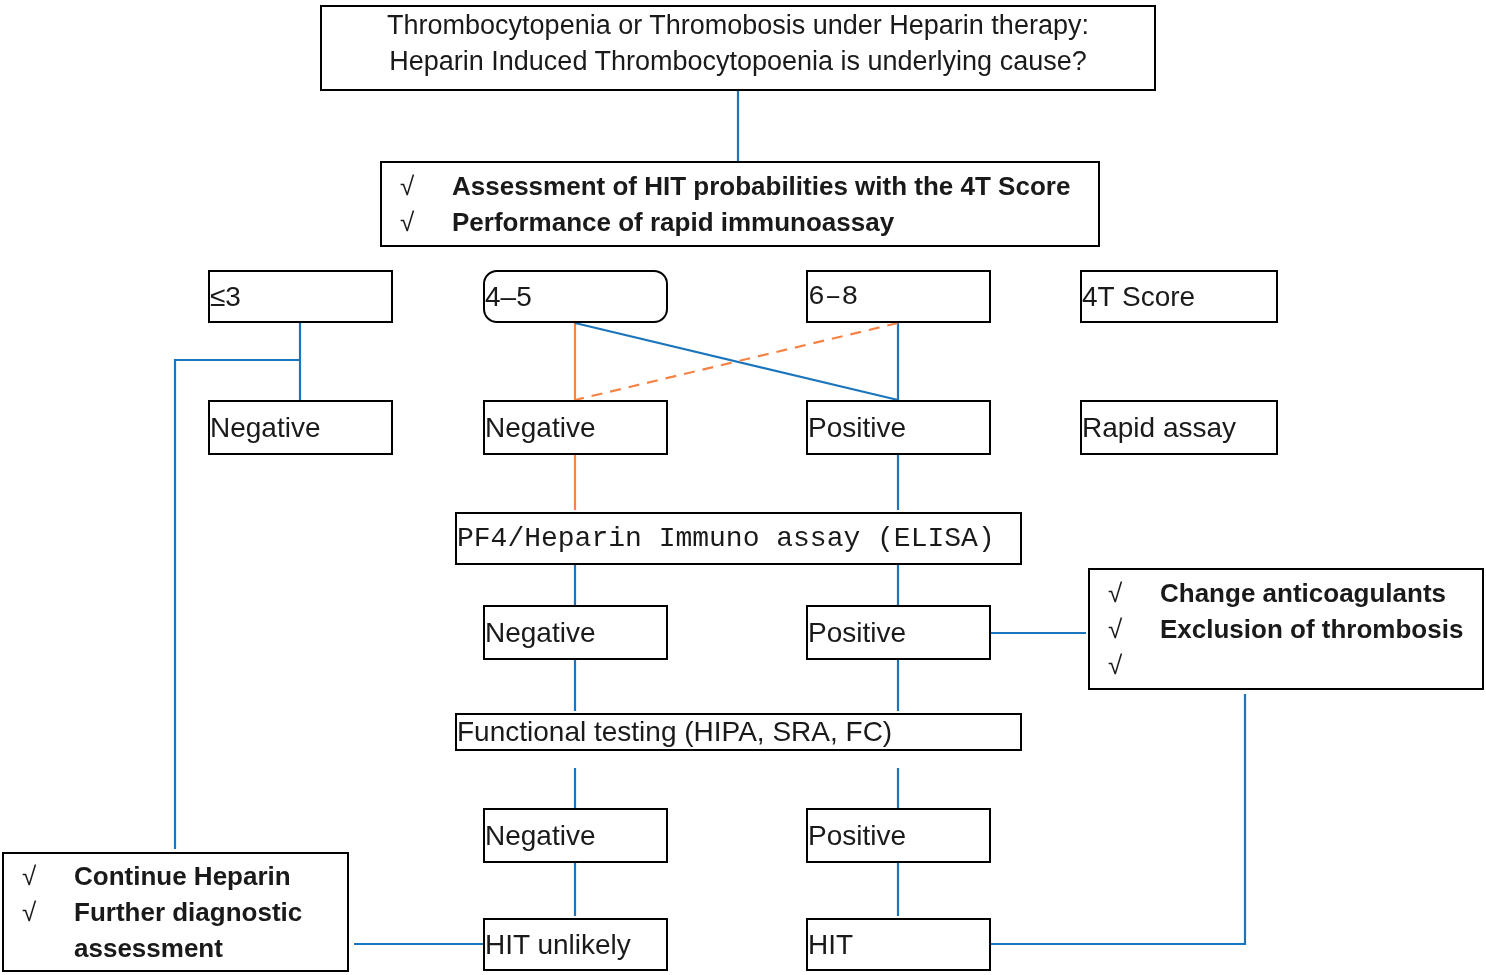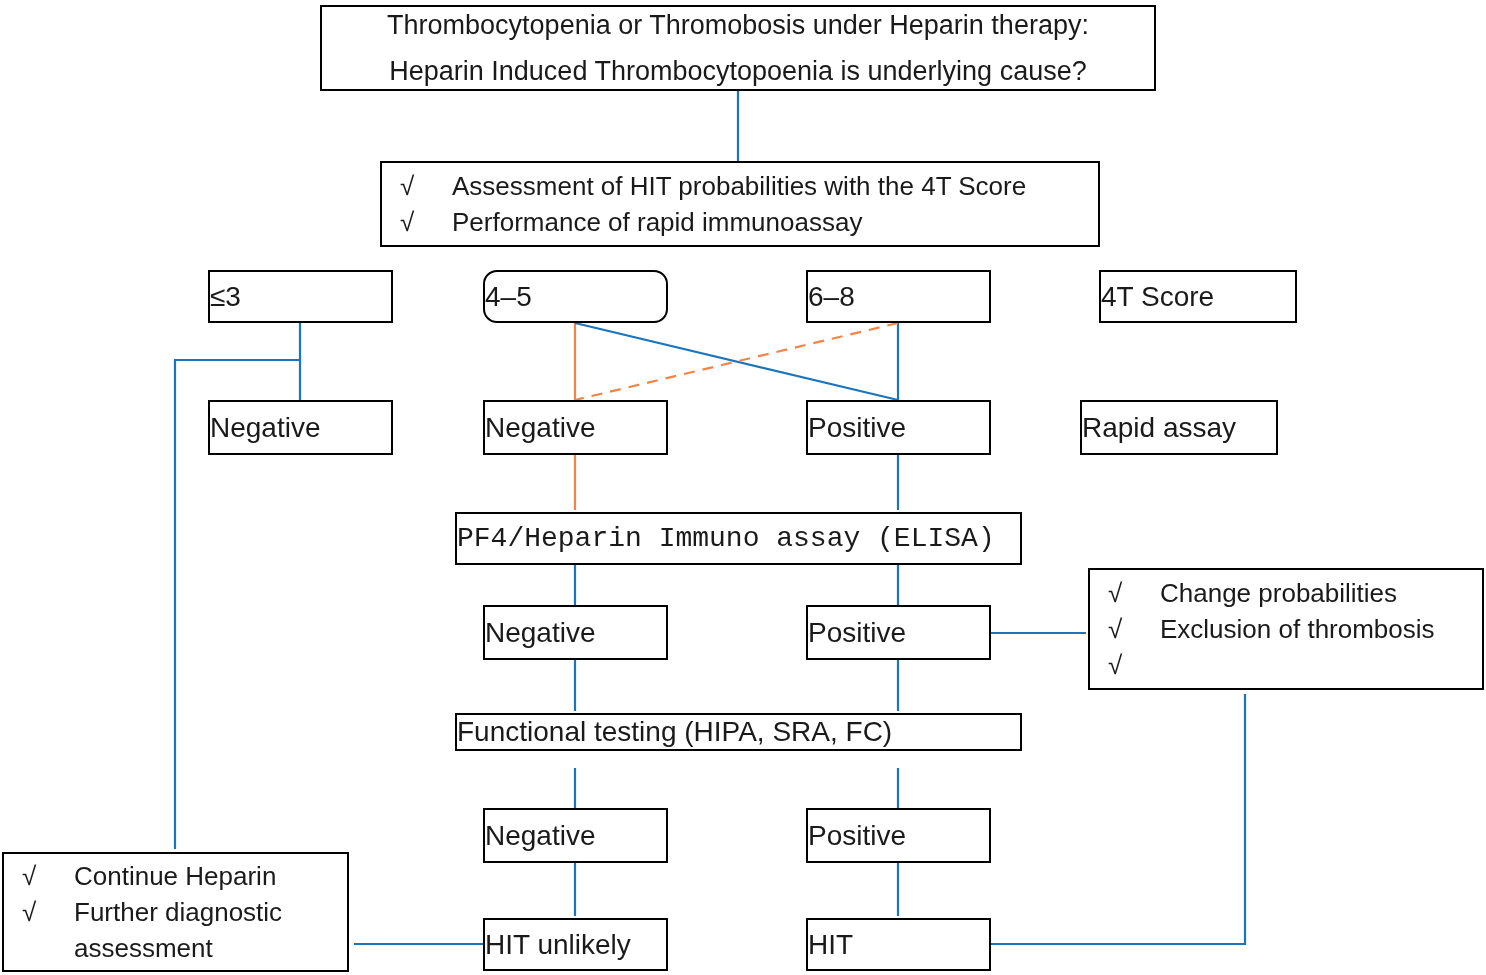--- a/index.html
+++ b/index.html
@@ -18,27 +18,27 @@
   .connectors path{fill:none;stroke-width:2.2px;}
   .line-blue{stroke:var(--blue);}
   .line-orange{stroke:var(--orange);}
   .dashed{stroke-dasharray:11 8;}
   .mk-blue{fill:var(--blue);}
   .mk-orange{fill:var(--orange);}
   .box{
     position:absolute;box-sizing:border-box;background:var(--bg);
     border:2.4px solid var(--border);z-index:2;
   }
-  .center{display:flex;align-items:center;justify-content:space-between;text-align:center;}
+  .center{display:flex;align-items:center;justify-content:flex-start;text-align:center;}
   .f27{font-size:27px;line-height:36px;}
   .f28{font-size:28px;}
   .checklist{display:flex;flex-direction:column;justify-content:center;padding:6px 10px 6px 18px;}
   .check-row{display:flex;align-items:flex-start;font-size:26px;line-height:36px;}
   .check-bullet{flex:0 0 52px;text-align:left;}
-  .check-text{flex:1;}
+  .check-text{flex:1;font-weight:bold;}
 </style>
 </head>
 <body>
 
 <div class="stage">
 
   <svg class="connectors" width="1486" height="975" viewBox="0 0 1486 975">
     <defs>
       <marker id="arrB" viewBox="0 0 10 10" refX="9.4" refY="5" markerWidth="21" markerHeight="21" markerUnits="userSpaceOnUse" orient="auto-start-reverse">
         <path class="mk-blue" d="M0,0 L10,5 L0,10 L3,5 Z"></path>
@@ -80,37 +80,37 @@
       <span class="check-text">Assessment of HIT probabilities with the 4T Score</span>
     </div>
     <div class="check-row">
       <span class="check-bullet">√</span>
       <span class="check-text">Performance of rapid immunoassay</span>
     </div>
   </div>
 
   <div class="box center f28" style="left:208px;top:270px;width:185px;height:53px;">≤3</div>
   <div class="box center f28" style="left:483px;top:270px;width:185px;height:53px;border-radius:14px;">4–5</div>
-  <div class="box center f28" style="left:806px;top:270px;width:185px;height:53px;">6–8</div>
-  <div class="box center f28" style="left:1080px;top:270px;width:198px;height:53px;margin-left:19px;">4T Score</div>
+  <div class="box center f28" style="left:806px;top:270px;width:185px;height:53px;font-family:Liberation Mono, monospace;">6–8</div>
+  <div class="box center f28" style="left:1080px;top:270px;width:198px;height:53px;">4T Score</div>
 
   <div class="box center f28" style="left:208px;top:400px;width:185px;height:55px;">Negative</div>
   <div class="box center f28" style="left:483px;top:400px;width:185px;height:55px;">Negative</div>
   <div class="box center f28" style="left:806px;top:400px;width:185px;height:55px;">Positive</div>
   <div class="box center f28" style="left:1080px;top:400px;width:198px;height:55px;">Rapid assay</div>
 
   <div class="box center f28" style="left:455px;top:512px;width:567px;height:53px;font-family:Liberation Mono, monospace;">PF4/Heparin Immuno assay (ELISA)</div>
 
   <div class="box center f28" style="left:483px;top:605px;width:185px;height:55px;">Negative</div>
   <div class="box center f28" style="left:806px;top:605px;width:185px;height:55px;">Positive</div>
 
   <div class="box checklist" style="left:1088px;top:568px;width:396px;height:122px;">
     <div class="check-row">
       <span class="check-bullet">√</span>
-      <span class="check-text">Change probabilities</span>
+      <span class="check-text">Change anticoagulants</span>
     </div>
     <div class="check-row">
       <span class="check-bullet">√</span>
       <span class="check-text">Exclusion of thrombosis</span>
     </div>
     <div class="check-row">
       <span class="check-bullet">√</span>
     </div>
   </div>
 

